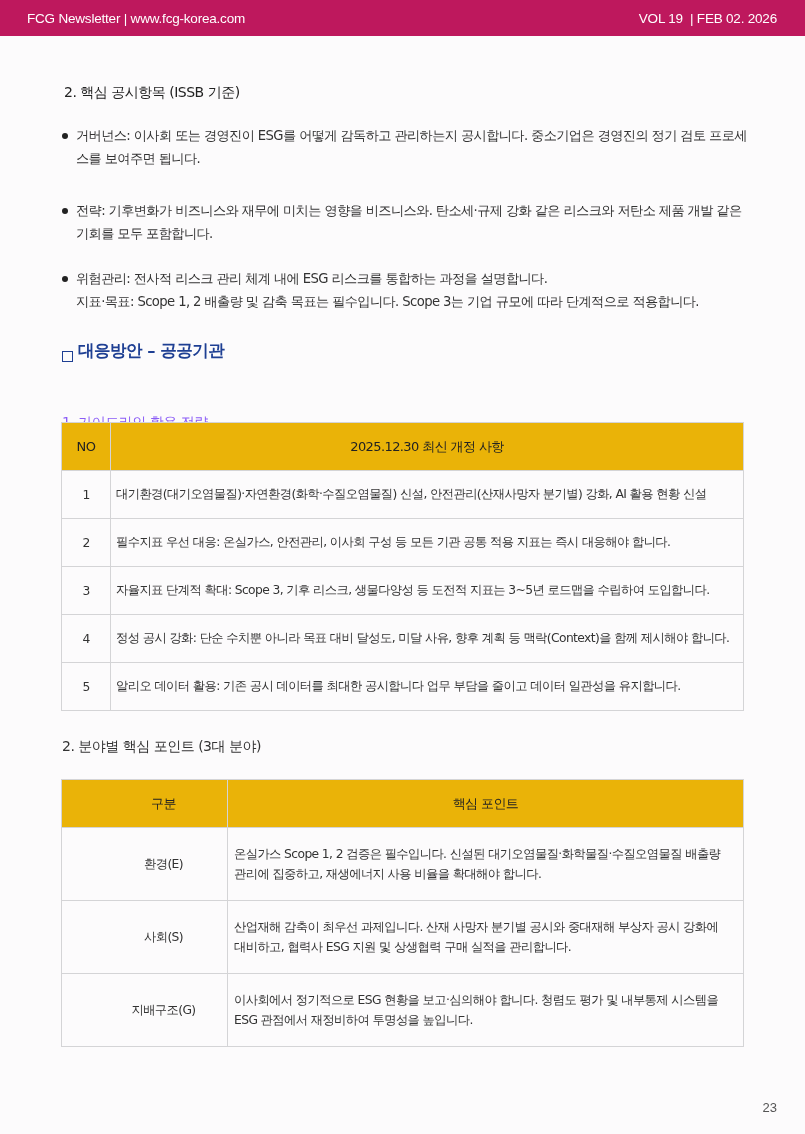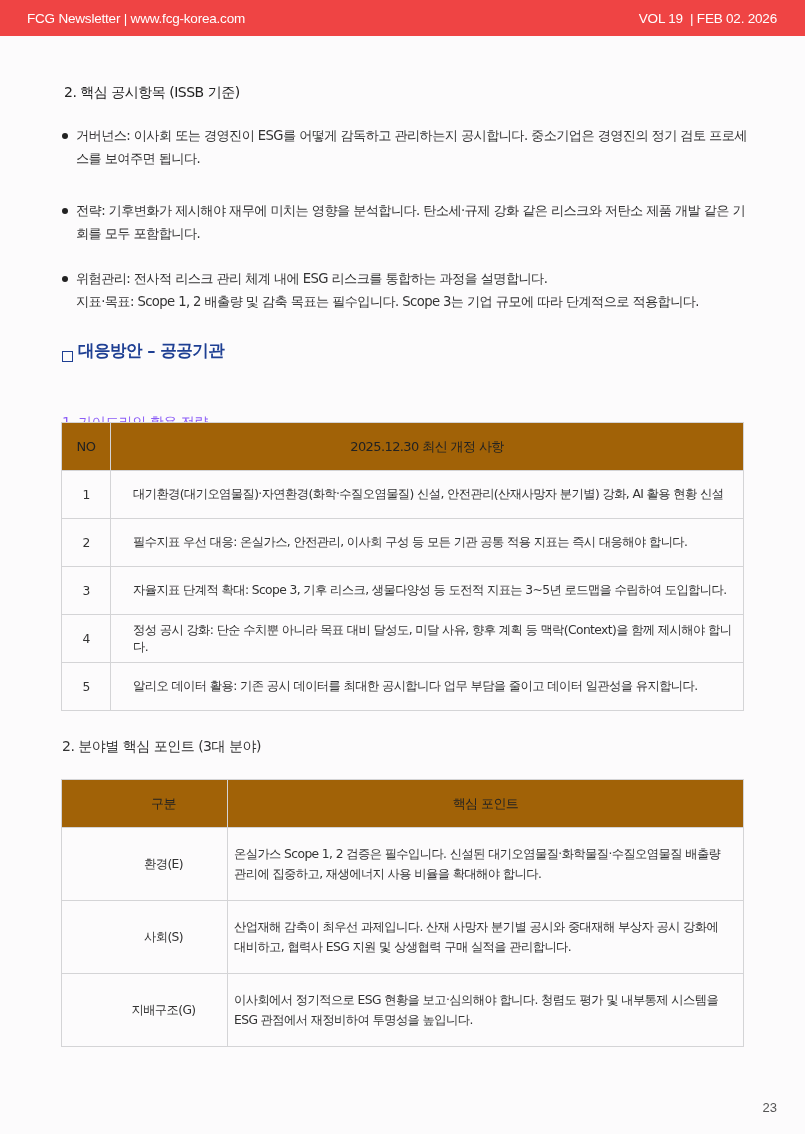--- a/index.html
+++ b/index.html
@@ -5,21 +5,21 @@
   html, body { margin: 0; padding: 0; }
   body {
     width: 805px; height: 1134px; overflow: hidden;
     background: #fcfbfc;
     font-family: "DejaVu Sans", "Liberation Sans", sans-serif;
     color: #333;
     position: relative;
   }
   .header {
     position: absolute; left: 0; top: 0; width: 805px; height: 36px;
-    background: #ef4444;
+    background: #be185d;
     color: #fff;
     font-size: 13.5px;
     display: flex; align-items: center; justify-content: space-between;
     box-sizing: border-box; padding: 0 28px 0 27px;
     font-family: "Liberation Sans", sans-serif;
     letter-spacing: -0.2px;
   }
   .sub-heading {
     position: absolute; font-size: 14px; color: #222;
     letter-spacing: -0.5px;
@@ -42,25 +42,25 @@
   }
   .section-title .box-icon {
     display: inline-block; width: 11px; height: 11px;
     border: 1.5px solid #1e3f93; margin-right: 5px; box-sizing: border-box;
   }
   table {
     position: absolute; border-collapse: collapse;
     font-size: 12.3px; color: #333; letter-spacing: -0.6px;
   }
   th, td { border: 1.5px solid #d4d4d6; }
-  th { background: #a16207; font-weight: normal; color: #222; font-size: 13px; }
+  th { background: #eab308; font-weight: normal; color: #222; font-size: 13px; }
   .t1 { left: 61px; top: 422px; width: 683px; }
   .t1 th, .t1 td { height: 45px; }
   .t1 .c-no { width: 46px; text-align: center; }
-  .t1 td.c-txt { padding-left: 22px; text-align: left; }
+  .t1 td.c-txt { padding-left: 5px; text-align: left; }
   .t2 { left: 61px; top: 779px; width: 683px; }
   .t2 th { height: 45px; }
   .t2 td { height: 70px; line-height: 20px; }
   .t2 .c-cat { width: 125px; text-align: center; padding-left: 39px; }
   .t2 td.c-pt { padding-left: 6px; padding-right: 20px; text-align: left; vertical-align: middle; }
   .page-num {
     position: absolute; right: 28px; top: 1100px;
     font-size: 13px; color: #555; font-family: "Liberation Sans", sans-serif;
   }
 </style>
@@ -73,21 +73,21 @@
 </div>
 
 <div class="sub-heading" style="left:64px; top:84px;">2. 핵심 공시항목 (ISSB 기준)</div>
 
 <div class="bullet" style="top:124px;">
   <span class="dot"></span>
   <span class="txt">거버넌스: 이사회 또는 경영진이 ESG를 어떻게 감독하고 관리하는지 공시합니다. 중소기업은 경영진의 정기 검토 프로세스를 보여주면 됩니다.</span>
 </div>
 <div class="bullet" style="top:199px;">
   <span class="dot"></span>
-  <span class="txt">전략: 기후변화가 제시해야 재무에 미치는 영향을 분석합니다. 탄소세·규제 강화 같은 리스크와 저탄소 제품 개발 같은 기회를 모두 포함합니다.</span>
+  <span class="txt">전략: 기후변화가 비즈니스와 재무에 미치는 영향을 비즈니스와. 탄소세·규제 강화 같은 리스크와 저탄소 제품 개발 같은 기회를 모두 포함합니다.</span>
 </div>
 <div class="bullet" style="top:267px;">
   <span class="dot"></span>
   <span class="txt">위험관리: 전사적 리스크 관리 체계 내에 ESG 리스크를 통합하는 과정을 설명합니다.</span>
   <span class="txt">지표·목표: Scope 1, 2 배출량 및 감축 목표는 필수입니다. Scope 3는 기업 규모에 따라 단계적으로 적용합니다.</span>
 </div>
 
 <div class="section-title">
   <span class="box-icon"></span>
   <span>대응방안 – 공공기관</span>

